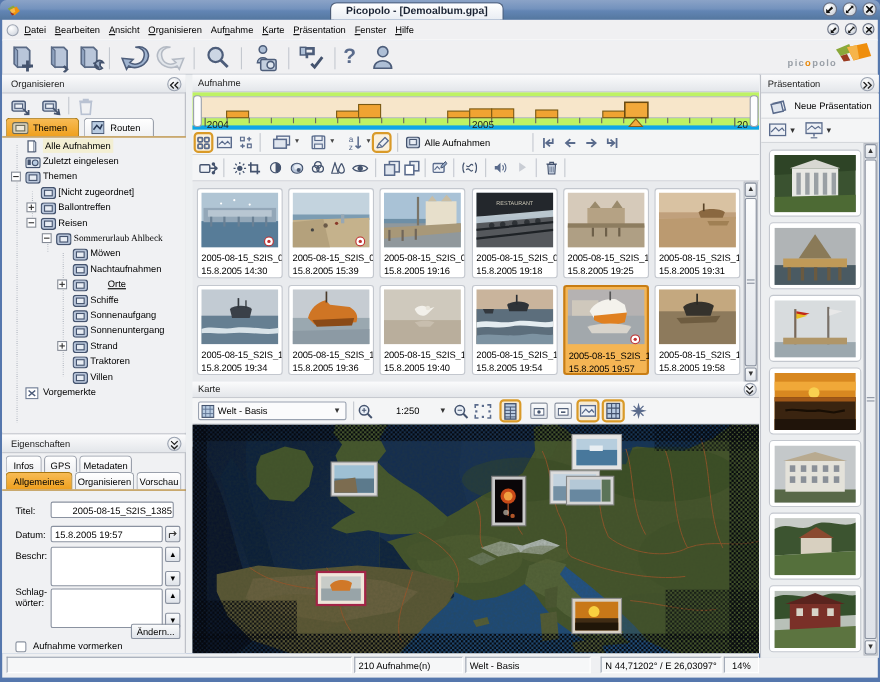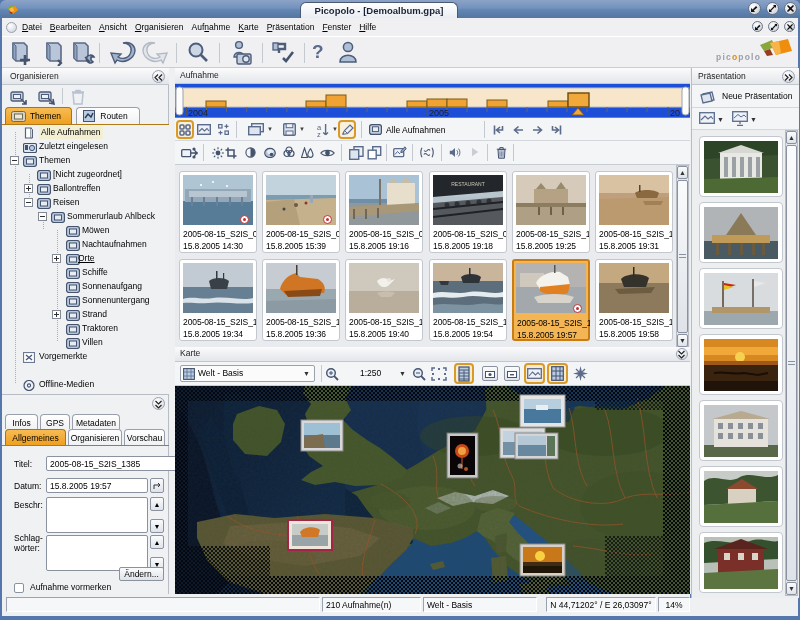--- a/index.html
+++ b/index.html
@@ -265,21 +265,21 @@
             <rect x="3.5" y="3" width="7" height="5" fill="#e8edf4" stroke="#44536e" stroke-width="1"></rect>
           </svg>
           <span class="tlbl" style="left:51px;">Reisen</span>
         </div>
       <div class="trow" style="top:85px">
           <span class="texp" style="left:36px"></span>
           <svg class="abs" style="left:49px;top:2px" width="14" height="11" viewBox="0 0 14 11">
             <rect x="0.5" y="0.5" width="13" height="10" rx="2.5" fill="#b9c6da" stroke="#44536e" stroke-width="1.2"></rect>
             <rect x="3.5" y="3" width="7" height="5" fill="#e8edf4" stroke="#44536e" stroke-width="1"></rect>
           </svg>
-          <span class="tlbl" style="left:65px;">Sommerurlaub Ahlbeck</span>
+          <span class="tlbl" style="left:65px;font-family:Liberation Serif, serif;">Sommerurlaub Ahlbeck</span>
         </div>
       <div class="trow" style="top:99px">
           <svg class="abs" style="left:64px;top:2px" width="14" height="11" viewBox="0 0 14 11">
             <rect x="0.5" y="0.5" width="13" height="10" rx="2.5" fill="#b9c6da" stroke="#44536e" stroke-width="1.2"></rect>
             <rect x="3.5" y="3" width="7" height="5" fill="#e8edf4" stroke="#44536e" stroke-width="1"></rect>
           </svg>
           <span class="tlbl" style="left:80px;">Möwen</span>
         </div>
       <div class="trow" style="top:113px">
           <svg class="abs" style="left:64px;top:2px" width="14" height="11" viewBox="0 0 14 11">
@@ -287,21 +287,21 @@
             <rect x="3.5" y="3" width="7" height="5" fill="#e8edf4" stroke="#44536e" stroke-width="1"></rect>
           </svg>
           <span class="tlbl" style="left:80px;">Nachtaufnahmen</span>
         </div>
       <div class="trow" style="top:127px">
           <span class="texp plus" style="left:50px"></span>
           <svg class="abs" style="left:64px;top:2px" width="14" height="11" viewBox="0 0 14 11">
             <rect x="0.5" y="0.5" width="13" height="10" rx="2.5" fill="#b9c6da" stroke="#44536e" stroke-width="1.2"></rect>
             <rect x="3.5" y="3" width="7" height="5" fill="#e8edf4" stroke="#44536e" stroke-width="1"></rect>
           </svg>
-          <span class="tlbl" style="left:76px;text-decoration:underline;">Orte</span>
+          <span class="tlbl" style="left:96px;text-decoration:underline;">Orte</span>
         </div>
       <div class="trow" style="top:141px">
           <svg class="abs" style="left:64px;top:2px" width="14" height="11" viewBox="0 0 14 11">
             <rect x="0.5" y="0.5" width="13" height="10" rx="2.5" fill="#b9c6da" stroke="#44536e" stroke-width="1.2"></rect>
             <rect x="3.5" y="3" width="7" height="5" fill="#e8edf4" stroke="#44536e" stroke-width="1"></rect>
           </svg>
           <span class="tlbl" style="left:80px;">Schiffe</span>
         </div>
       <div class="trow" style="top:155px">
           <svg class="abs" style="left:64px;top:2px" width="14" height="11" viewBox="0 0 14 11">
@@ -339,45 +339,41 @@
           </svg>
           <span class="tlbl" style="left:80px;">Villen</span>
         </div>
       <div class="trow" style="top:225px">
           <svg class="abs" style="left:21px;top:2px" width="12" height="11" viewBox="0 0 12 11">
             <rect x="0.5" y="0.5" width="11" height="10" fill="#fff" stroke="#6a7890" stroke-width="1.2"></rect>
             <path d="M3 3 L9 8 M9 3 L3 8" stroke="#4a5a78" stroke-width="1.4"></path>
           </svg>
           <span class="tlbl" style="left:37px;">Vorgemerkte</span>
         </div>
-      <div class="trow" style="top:253px">
-          <svg class="abs" style="left:21px;top:2px" width="12" height="11" viewBox="0 0 12 11">
-            <circle cx="6" cy="5.5" r="5" fill="#eef1f6" stroke="#44536e" stroke-width="1.2"></circle>
-            <circle cx="6" cy="5.5" r="1.6" fill="none" stroke="#44536e" stroke-width="1.1"></circle>
-          </svg>
-          <span class="tlbl" style="left:37px;">Offline-Medien</span>
-        </div>
     </div>
   </div>
 
   <div id="eigpanel" class="abs" style="left:2px;top:394px;width:167px;height:200px;background:#f0f1f3;border-right:1px solid #b8bcc4;border-top:1px solid #b8bcc4;">
+    <div class="phead abs" style="left:0;top:0;width:167px;height:17px;">
+        <span style="position:absolute;left:8px;top:3px;">Eigenschaften</span>
+      </div>
     <div class="rbtn abs" style="left:150px;top:2px;">
         <svg width="8" height="9" viewBox="0 0 8 9" style="margin:2px auto 0;display:block">
           <path d="M0.5 1 L3.5 4 L6.5 1 M0.5 5 L3.5 8 L6.5 5" fill="none" stroke="#222" stroke-width="1.2"></path>
         </svg>
       </div>
     <div class="tab" style="left:3px;top:19px;width:33px;height:15px;">Infos</div>
     <div class="tab" style="left:38px;top:19px;width:30px;height:15px;">GPS</div>
     <div class="tab" style="left:70px;top:19px;width:48px;height:15px;">Metadaten</div>
     <div class="tab on" style="left:3px;top:34px;width:61px;height:16px;">Allgemeines</div>
     <div class="tab" style="left:66px;top:34px;width:54px;height:16px;">Organisieren</div>
     <div class="tab" style="left:122px;top:34px;width:41px;height:16px;">Vorschau</div>
     <div class="abs" style="left:0;top:50px;width:167px;height:150px;border-top:1px solid #b07a18;"></div>
     <div class="abs" style="left:12px;top:64px;">Titel:</div>
-    <div class="inp" style="left:44px;top:61px;width:140px;height:15px;line-height:14px;padding-left:3px;">2005-08-15_S2IS_1385</div>
+    <div class="inp" style="left:44px;top:61px;width:112px;height:15px;line-height:14px;padding-left:19px;">2005-08-15_S2IS_1385</div>
     <div class="abs" style="left:12px;top:86px;">Datum:</div>
     <div class="inp" style="left:44px;top:83px;width:102px;height:15px;line-height:14px;padding-left:3px;">15.8.2005 19:57</div>
     <div class="sbtn" style="left:148px;top:83px;width:14px;height:15px;">
         <svg width="8" height="8" viewBox="0 0 8 8" style="margin:3px auto">
           <path d="M1 7 L1 3 M1 3 L7 3 M5 1 L7 3 L5 5" stroke="#333" fill="none"></path>
         </svg>
       </div>
     <div class="abs" style="left:12px;top:105px;">Beschr:</div>
     <div class="inp" style="left:44px;top:102px;width:102px;height:36px;"></div>
     <div class="sbtn" style="left:148px;top:102px;width:14px;height:14px;text-align:center;font-size:7px;line-height:13px;">▲</div>
@@ -389,21 +385,21 @@
     <div class="sbtn" style="left:117px;top:172px;width:45px;height:14px;text-align:center;line-height:13px;">Ändern...</div>
     <div class="abs" style="left:12px;top:188px;width:10px;height:10px;background:#fff;border:1px solid #8a92a0;border-radius:2px;"></div>
     <div class="abs" style="left:28px;top:187px;">Aufnahme vormerken</div>
   </div>
 
   <div id="center" class="abs" style="left:175px;top:68px;width:515px;height:526px;background:#f0f1f3;">
     <div class="phead abs" style="left:0;top:0;width:515px;height:16px;">
         <span style="position:absolute;left:5px;top:2px;">Aufnahme</span>
       </div>
 
-    <div class="abs" style="left:0;top:16px;width:515px;height:34px;background:#1d4ed8;border-bottom:1px solid #0ea5e9;">
+    <div class="abs" style="left:0;top:16px;width:515px;height:34px;background:#bef264;border-bottom:4px solid #0ea5e9;">
       <svg class="abs" style="left:0;top:0" width="515" height="34" viewBox="0 0 515 34">
         <rect x="1" y="4" width="513" height="19" fill="#f7e6ca" stroke="#b9bdc4"></rect>
         <g stroke="#555" stroke-width="1">
           <line x1="11.5" y1="23" x2="11.5" y2="31"></line>
             <line x1="252" y1="23" x2="252" y2="31"></line>
             <line x1="493" y1="23" x2="493" y2="31"></line>
         </g>
         <g stroke="#666" stroke-width="1">
           <line x1="31.5" y1="23" x2="31.5" y2="28"></line>
             <line x1="51.6" y1="23" x2="51.6" y2="28"></line>

